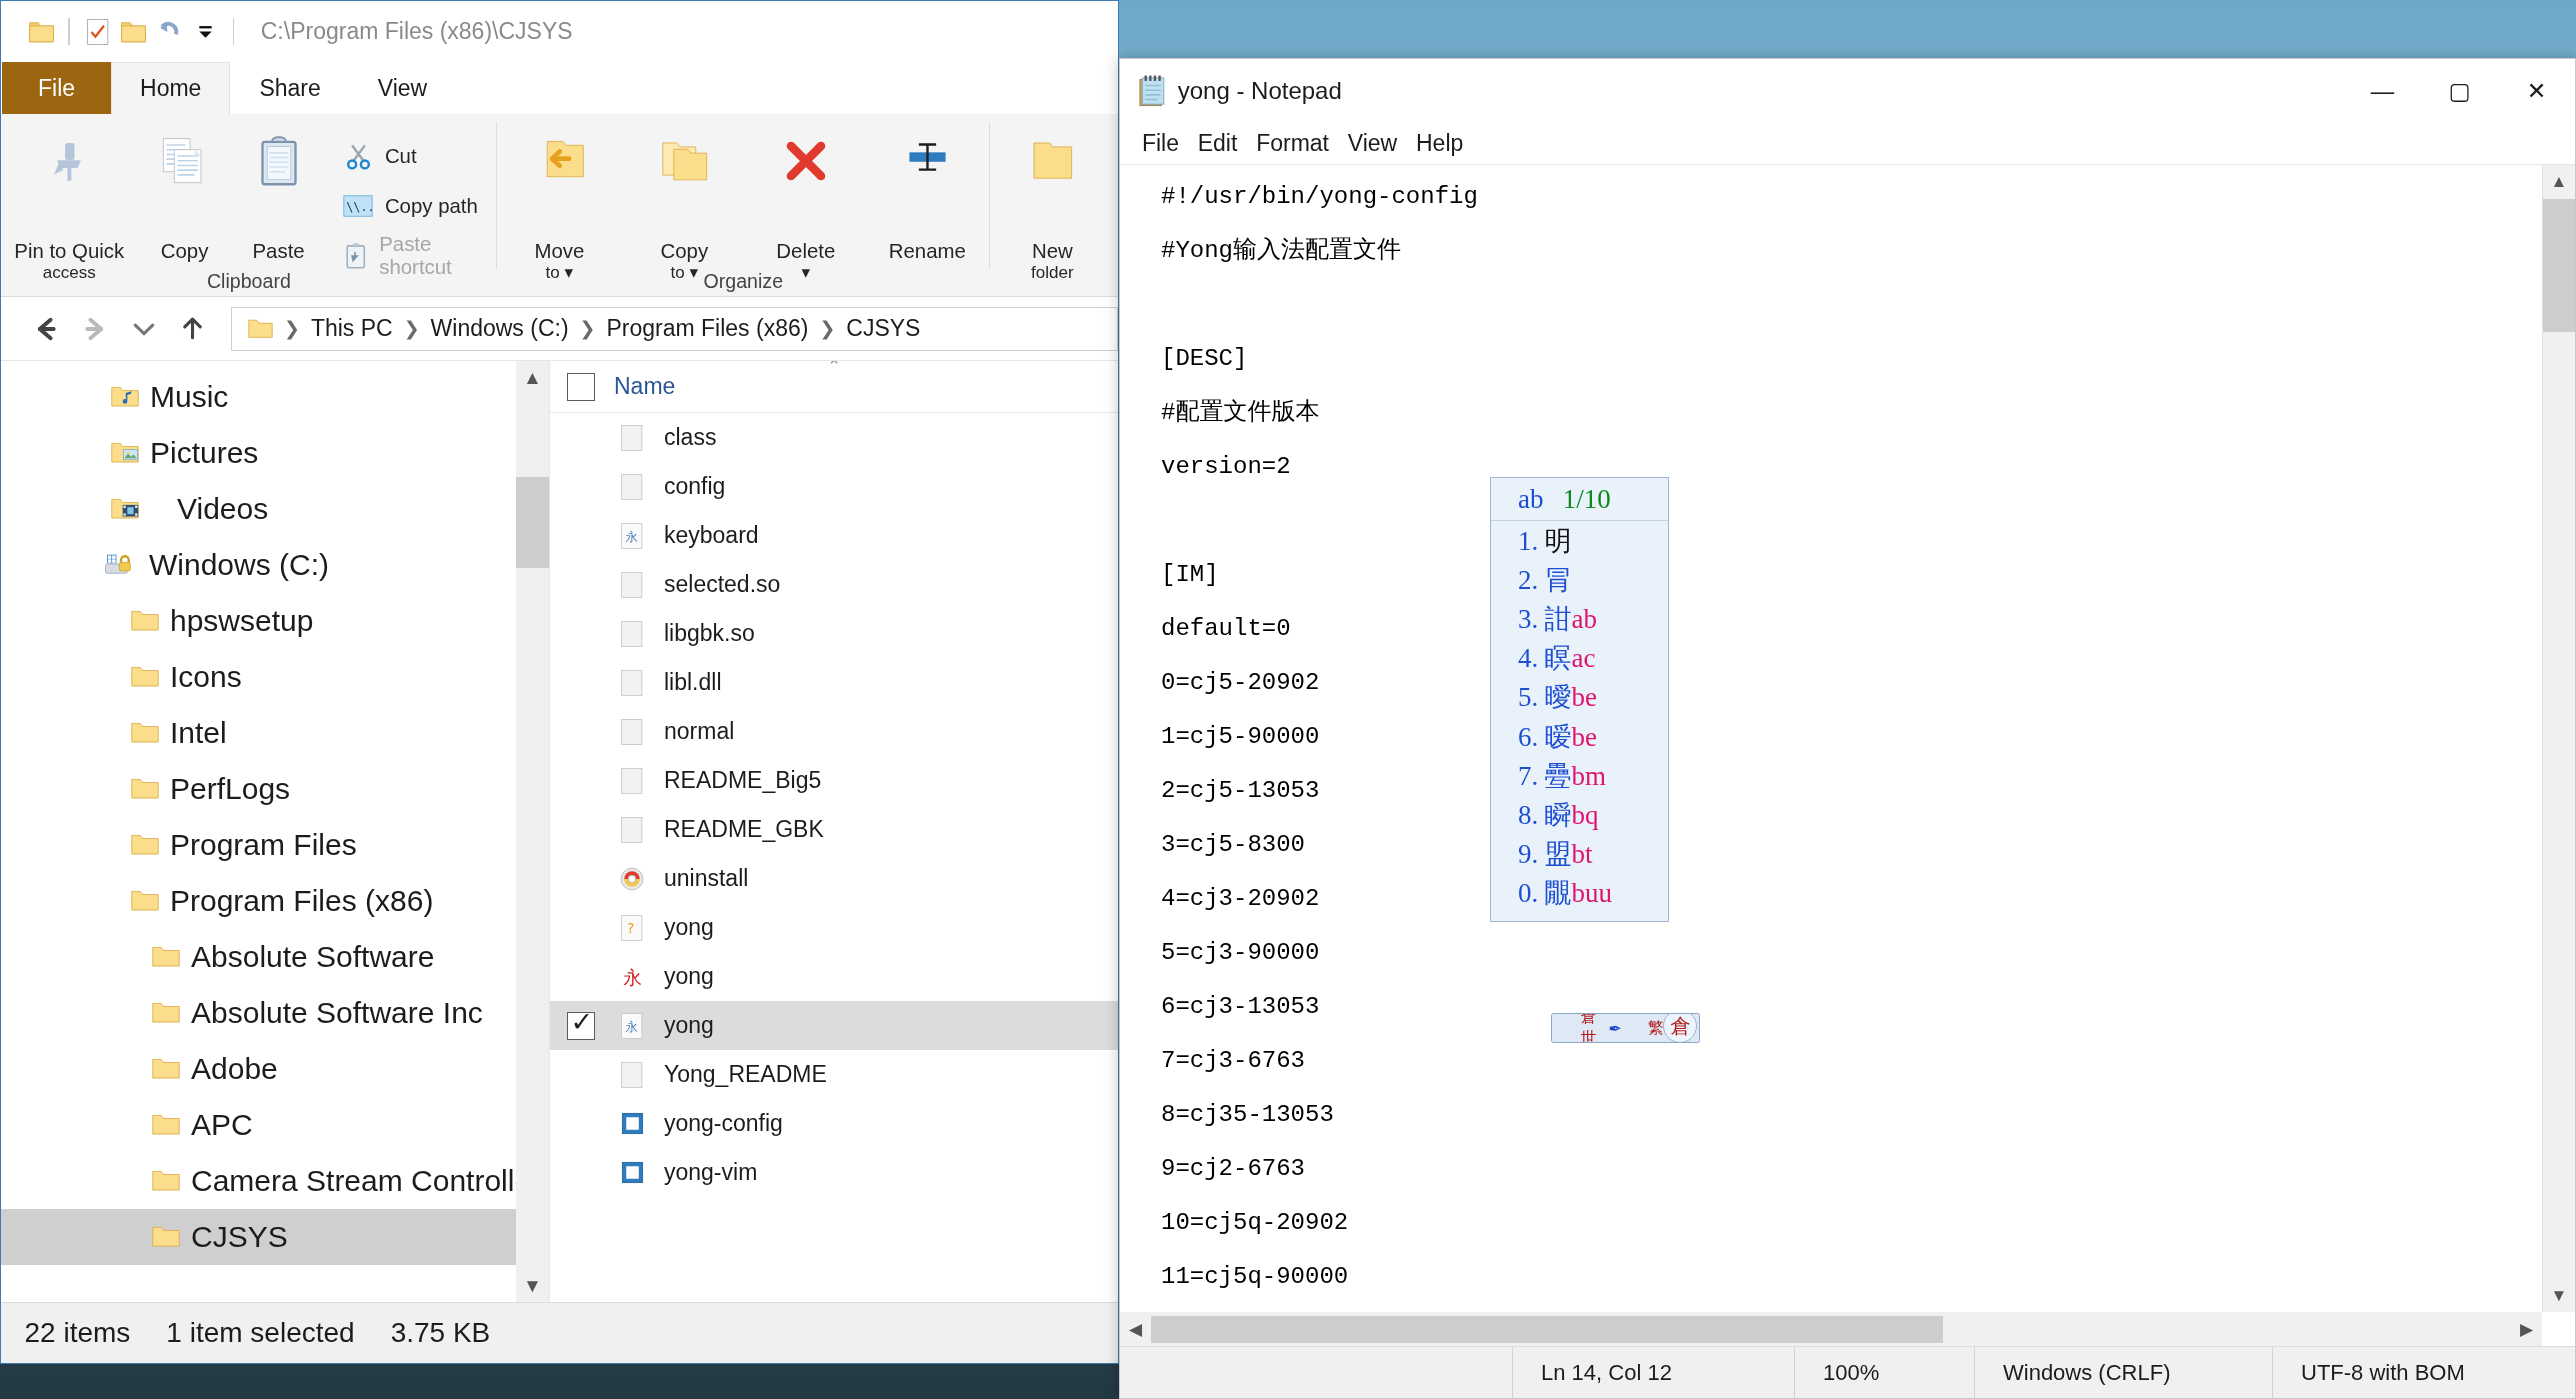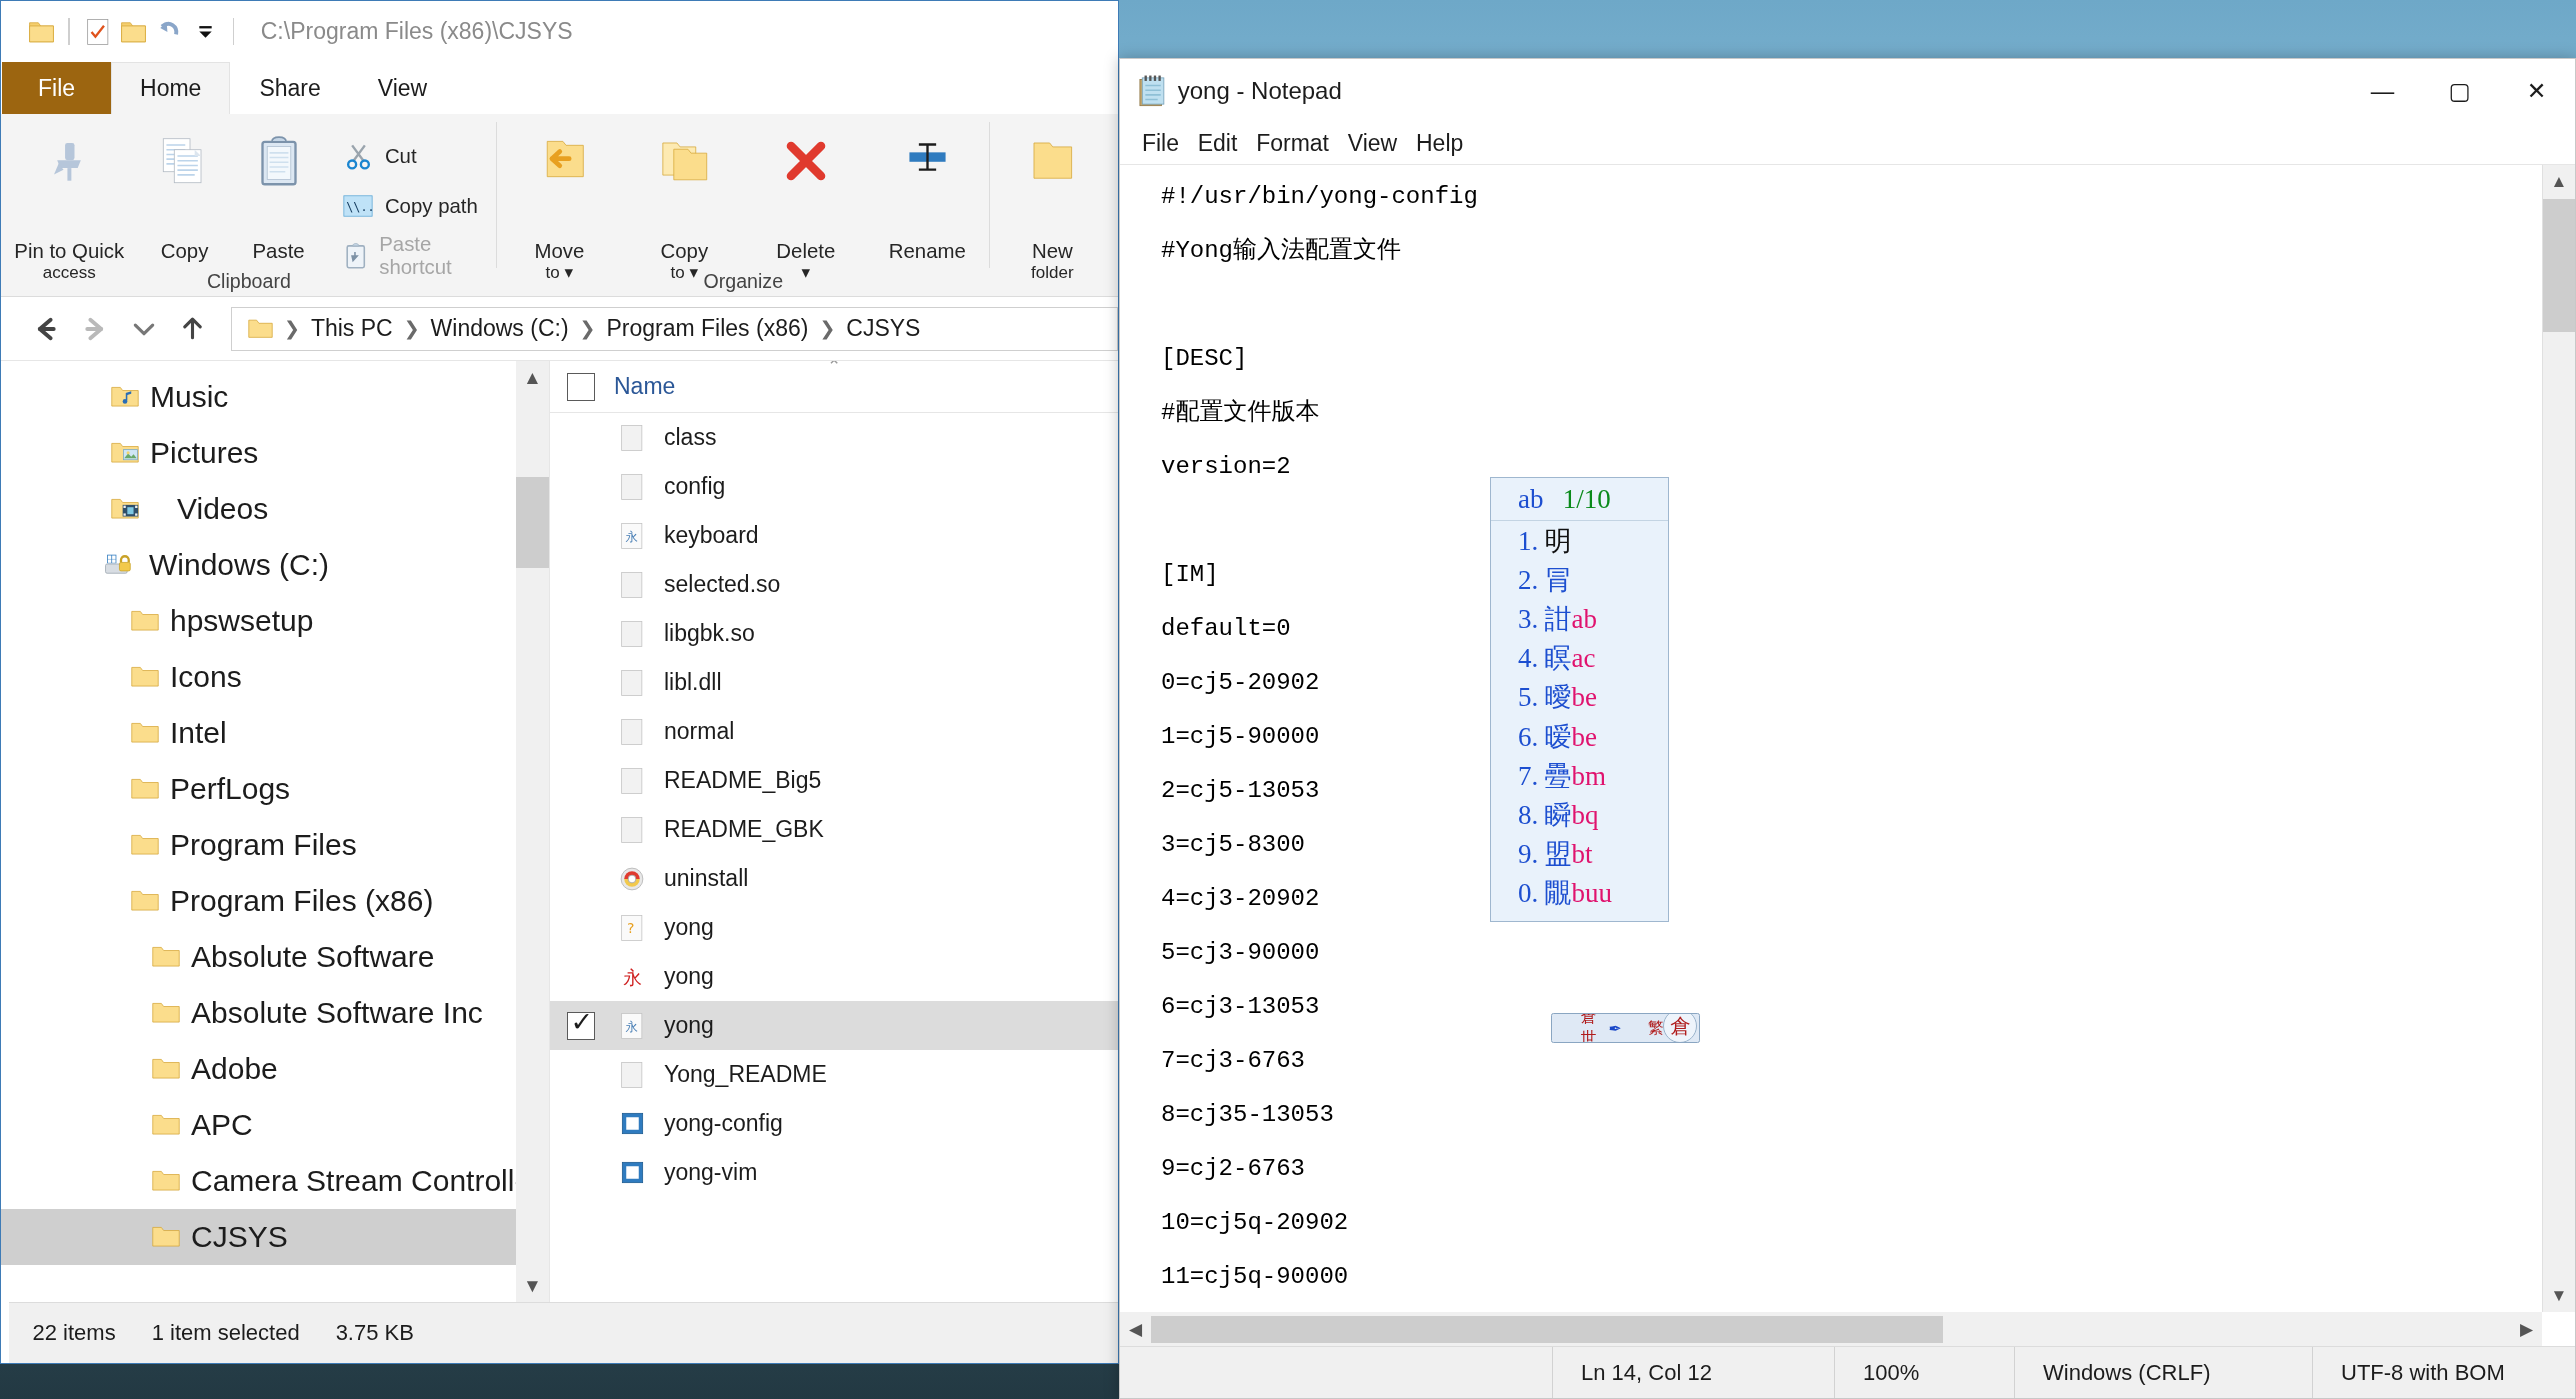--- a/index.html
+++ b/index.html
@@ -142,21 +142,21 @@
 
   .collapse-chevron {
     position:absolute; left:0; right:0; top:-4.7px; text-align:center;
     font-size:17px; color:#9a9a9a;
   }
 
   
   .statusbar {
     height:61px; background:#f0f0f0; border-top:0.8px solid #dcdcdc;
     display:flex; align-items:center; padding-left:23.5px; gap:0;
-    font-size:22px; color:#1c1c1c;margin-left:8px;
+    font-size:28px; color:#1c1c1c;
   }
   .statusbar .seg { padding-right:36px; }
 
   
   #notepad {
     position:absolute; left:1119px; top:58px; width:1457px; height:1341px;
     background:#ffffff; border:0.8px solid #c8c8c8;
     display:flex; flex-direction:column;
     box-shadow:0 0 14px rgba(0,0,0,.25);
   }
@@ -187,21 +187,21 @@
     border-left:0.8px solid #e0e0e0;
   }
   .np-hscroll {
     position:absolute; left:0; right:33px; bottom:0; height:34px; background:#f0f0f0;
     display:flex; align-items:center;
   }
   .np-hscroll .harrow { width:31px; text-align:center; font-size:17px; color:#555; cursor:default;}
   .np-hscroll .hthumb { height:27px; background:#cdcdcd; flex:0 0 auto; cursor:default;}
   .np-status {
     height:52px; background:#f0f0f0; border-top:0.8px solid #dcdcdc;
-    display:flex; align-items:center; font-size:22px; color:#1c1c1c;padding-left:40px;
+    display:flex; align-items:center; font-size:22px; color:#1c1c1c;
   }
   .np-status .s {
     padding-left:28px; border-left:0.8px solid #d2d2d2; height:100%;
     display:flex; align-items:center;
   }
   .np-status .s:first-child { border-left:none; }
 
   
   #ime {
     position:absolute; left:1490px; top:477px; width:179px;

